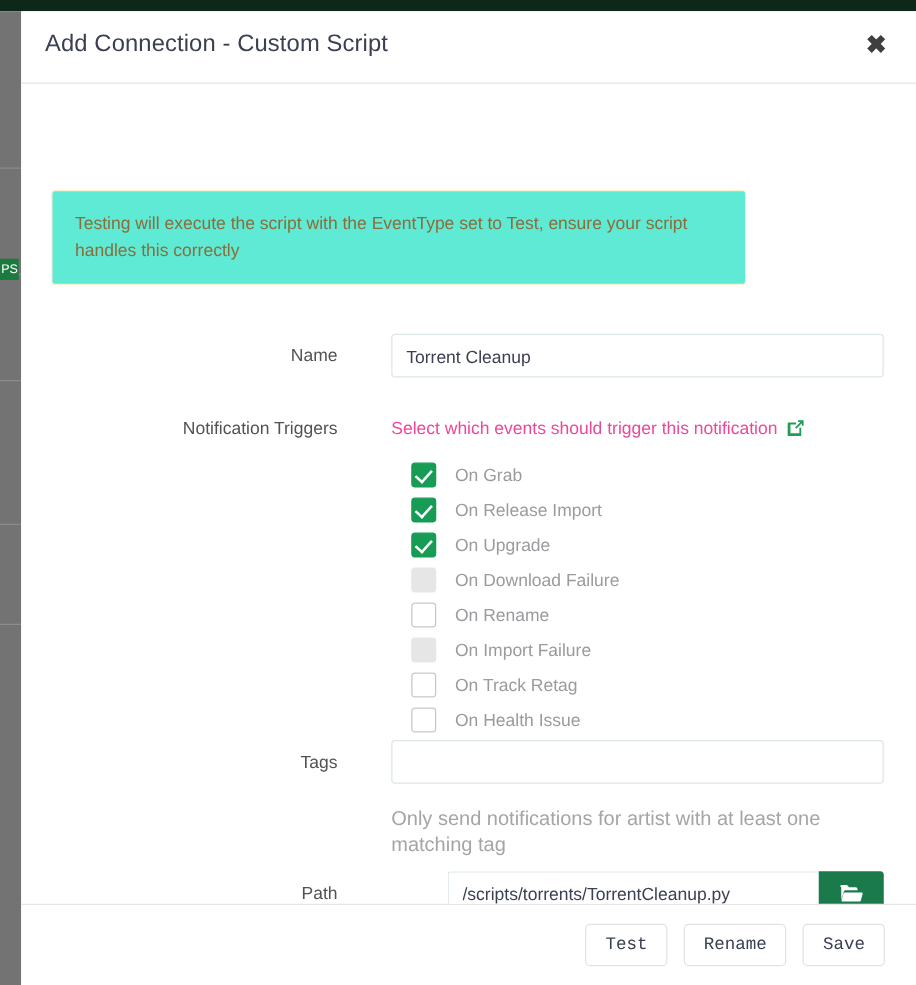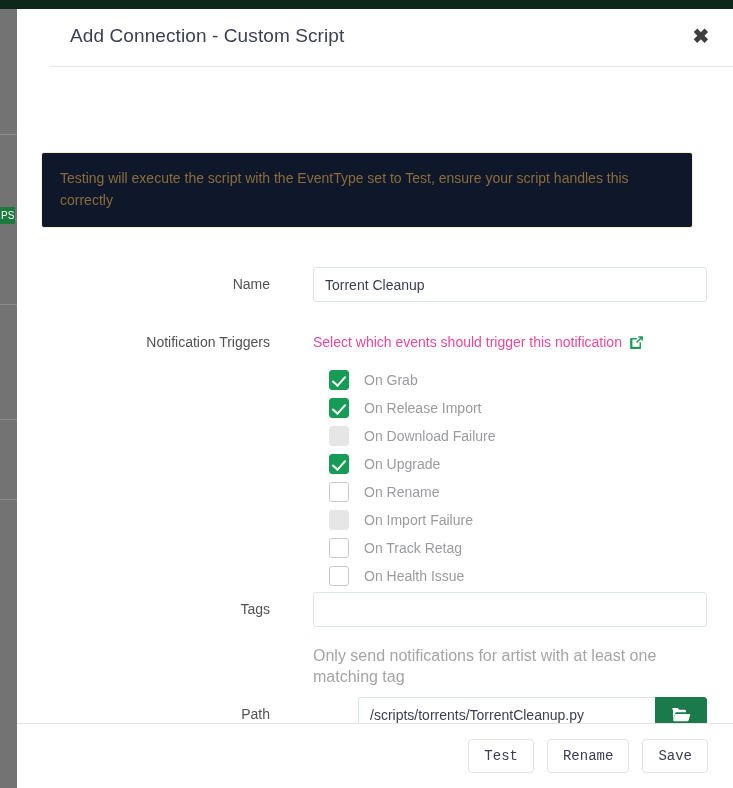--- a/index.html
+++ b/index.html
@@ -72,21 +72,20 @@
     display: flex;
     flex-direction: column;
   }
 
   .modal-header {
     position: relative;
     height: 58px;
     flex: 0 0 58px;
     border-bottom: 1px solid #e5e5e5;
     box-sizing: border-box;
-    margin-left: 34px;
   }
   .modal-title {
     position: absolute;
     left: 19px;
     top: 16px;
     font-size: 19px;
     color: #3a3f51;
     letter-spacing: 0.1px;
   }
   .modal-close {
@@ -110,23 +109,23 @@
   .modal-body {
     position: relative;
     flex: 1 1 auto;
     overflow: hidden;
   }
 
   .alert-warning {
     position: absolute;
     left: 24px;
     top: 85px;
-    width: 652px;
-    box-sizing: border-box;
-    background: #0f172a;
+    width: 556px;
+    box-sizing: border-box;
+    background: #5eead4;
     border: 1px solid #faefcf;
     border-radius: 3px;
     padding: 14px 18px 16px 18px;
     color: #8a6d3b;
     font-size: 14px;
     line-height: 22px;
   }
 
   
   .form-group {
@@ -327,26 +326,26 @@
         <div class="checkbox-list" id="checkbox-list">
             <div class="checkbox-row">
               <div class="cbox checked"></div>
               <div class="cbox-label">On Grab</div>
             </div>
             <div class="checkbox-row">
               <div class="cbox checked"></div>
               <div class="cbox-label">On Release Import</div>
             </div>
             <div class="checkbox-row">
+              <div class="cbox checked"></div>
+              <div class="cbox-label">On Upgrade</div>
+            </div>
+            <div class="checkbox-row">
               <div class="cbox disabled"></div>
               <div class="cbox-label">On Download Failure</div>
-            </div>
-            <div class="checkbox-row">
-              <div class="cbox checked"></div>
-              <div class="cbox-label">On Upgrade</div>
             </div>
             <div class="checkbox-row">
               <div class="cbox unchecked"></div>
               <div class="cbox-label">On Rename</div>
             </div>
             <div class="checkbox-row">
               <div class="cbox disabled"></div>
               <div class="cbox-label">On Import Failure</div>
             </div>
             <div class="checkbox-row">

